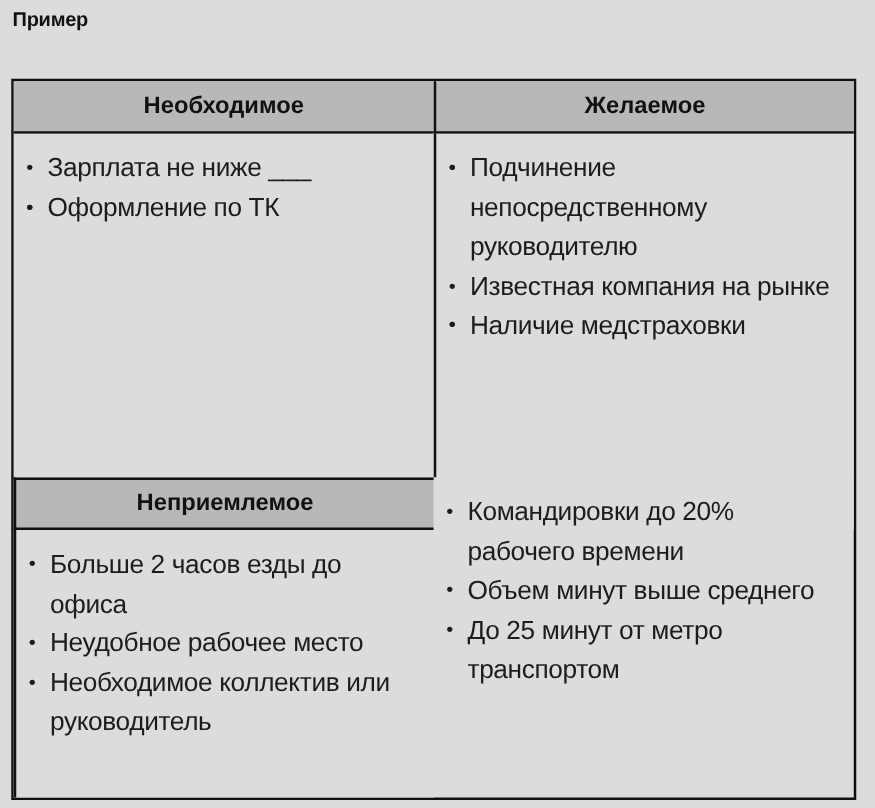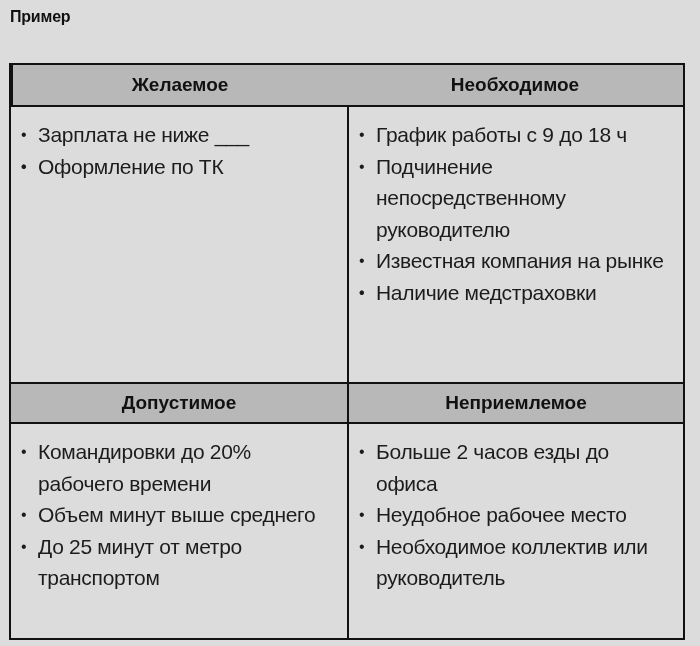--- a/index.html
+++ b/index.html
@@ -48,41 +48,40 @@
       position: absolute; left: 2px; top: 0;
       font-size: 16px;
     }
   </style>
 </head>
 <body>
 
 <div class="title">Пример</div>
 
 <div class="grid">
+  <div class="head">Необходимое</div>
   <div class="head right">Желаемое</div>
-  <div class="head">Необходимое</div>
 
   <div class="cell">
     <ul>
         <li><span class="bullet">•</span><span>Зарплата не ниже ___</span></li>
         <li><span class="bullet">•</span></li>
         <li><span class="bullet">•</span><span>Оформление по ТК</span></li>
       </ul>
   </div>
   <div class="cell right">
     <ul>
-        <li><span class="bullet">•</span><span>График работы с 9 до 18 ч</span></li>
+        <li><span class="bullet">•</span></li>
         <li><span class="bullet">•</span><span>Подчинение непосредственному руководителю</span></li>
         <li><span class="bullet">•</span><span>Известная компания на рынке</span></li>
         <li><span class="bullet">•</span></li>
         <li><span class="bullet">•</span><span>Наличие медстраховки</span></li>
       </ul>
   </div>
 
-  <div class="head top-border">Допустимое</div>
   <div class="head right top-border">Неприемлемое</div>
 
   <div class="cell">
     <ul>
         <li><span class="bullet">•</span><span>Командировки до 20% рабочего времени</span></li>
         <li><span class="bullet">•</span><span>Объем минут выше среднего</span></li>
         <li><span class="bullet">•</span><span>До 25 минут от метро транспортом</span></li>
       </ul>
   </div>
   <div class="cell right">

